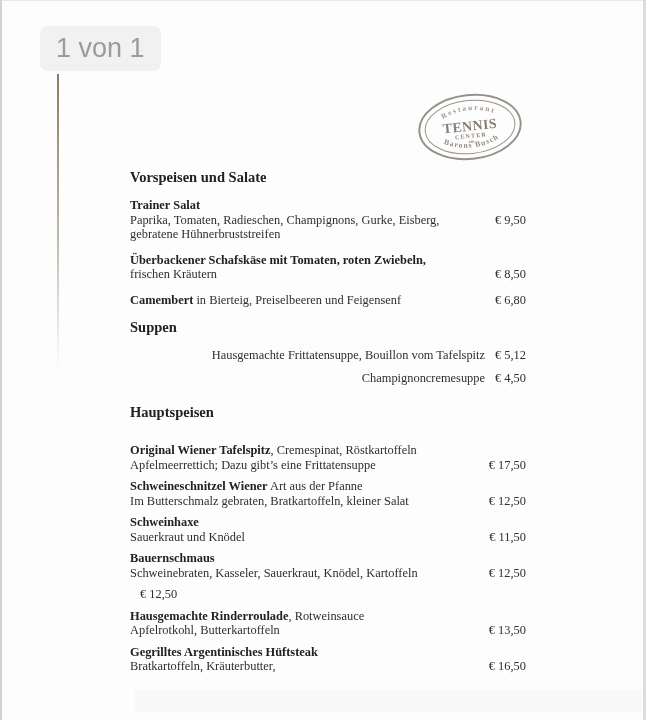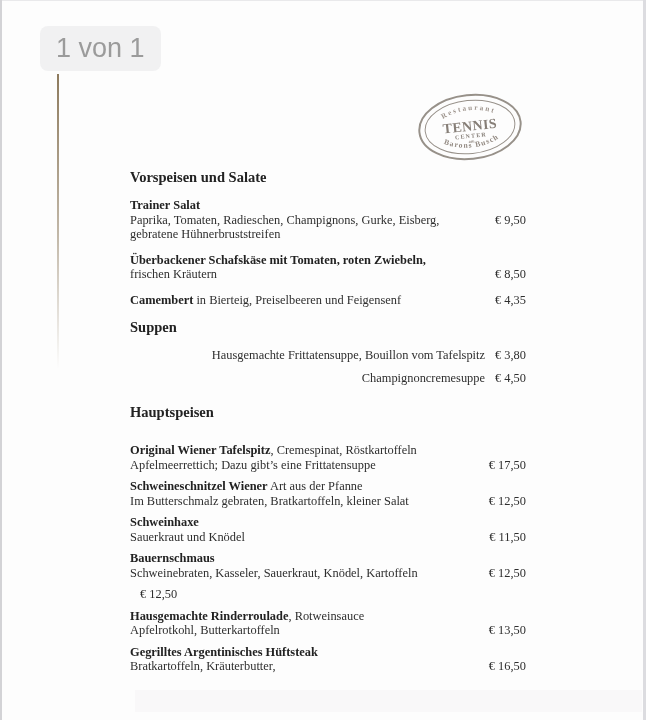--- a/index.html
+++ b/index.html
@@ -125,30 +125,30 @@
               <span class="line-text"><b>Überbackener Schafskäse mit Tomaten, roten Zwiebeln,</b></span>
             </div>
             <div class="item-line">
               <span class="line-text">frischen Kräutern</span>
               <span class="line-price">€ 8,50</span>
             </div>
           </div>
           <div class="menu-item">
             <div class="item-line">
               <span class="line-text"><b>Camembert</b> in Bierteig, Preiselbeeren und Feigensenf</span>
-              <span class="line-price">€ 4,35</span>
+              <span class="line-price">€ 6,80</span>
             </div>
           </div>
         </section>
         <section class="menu-section section-1">
           <h2 class="section-title">Suppen</h2>
           <div class="menu-item">
             <div class="item-line">
               <span class="line-text">Hausgemachte Frittatensuppe, Bouillon vom Tafelspitz</span>
-              <span class="line-price">€ 3,80</span>
+              <span class="line-price">€ 5,12</span>
             </div>
           </div>
           <div class="menu-item">
             <div class="item-line">
               <span class="line-text">Champignoncremesuppe</span>
               <span class="line-price">€ 4,50</span>
             </div>
           </div>
         </section>
         <section class="menu-section section-2">

